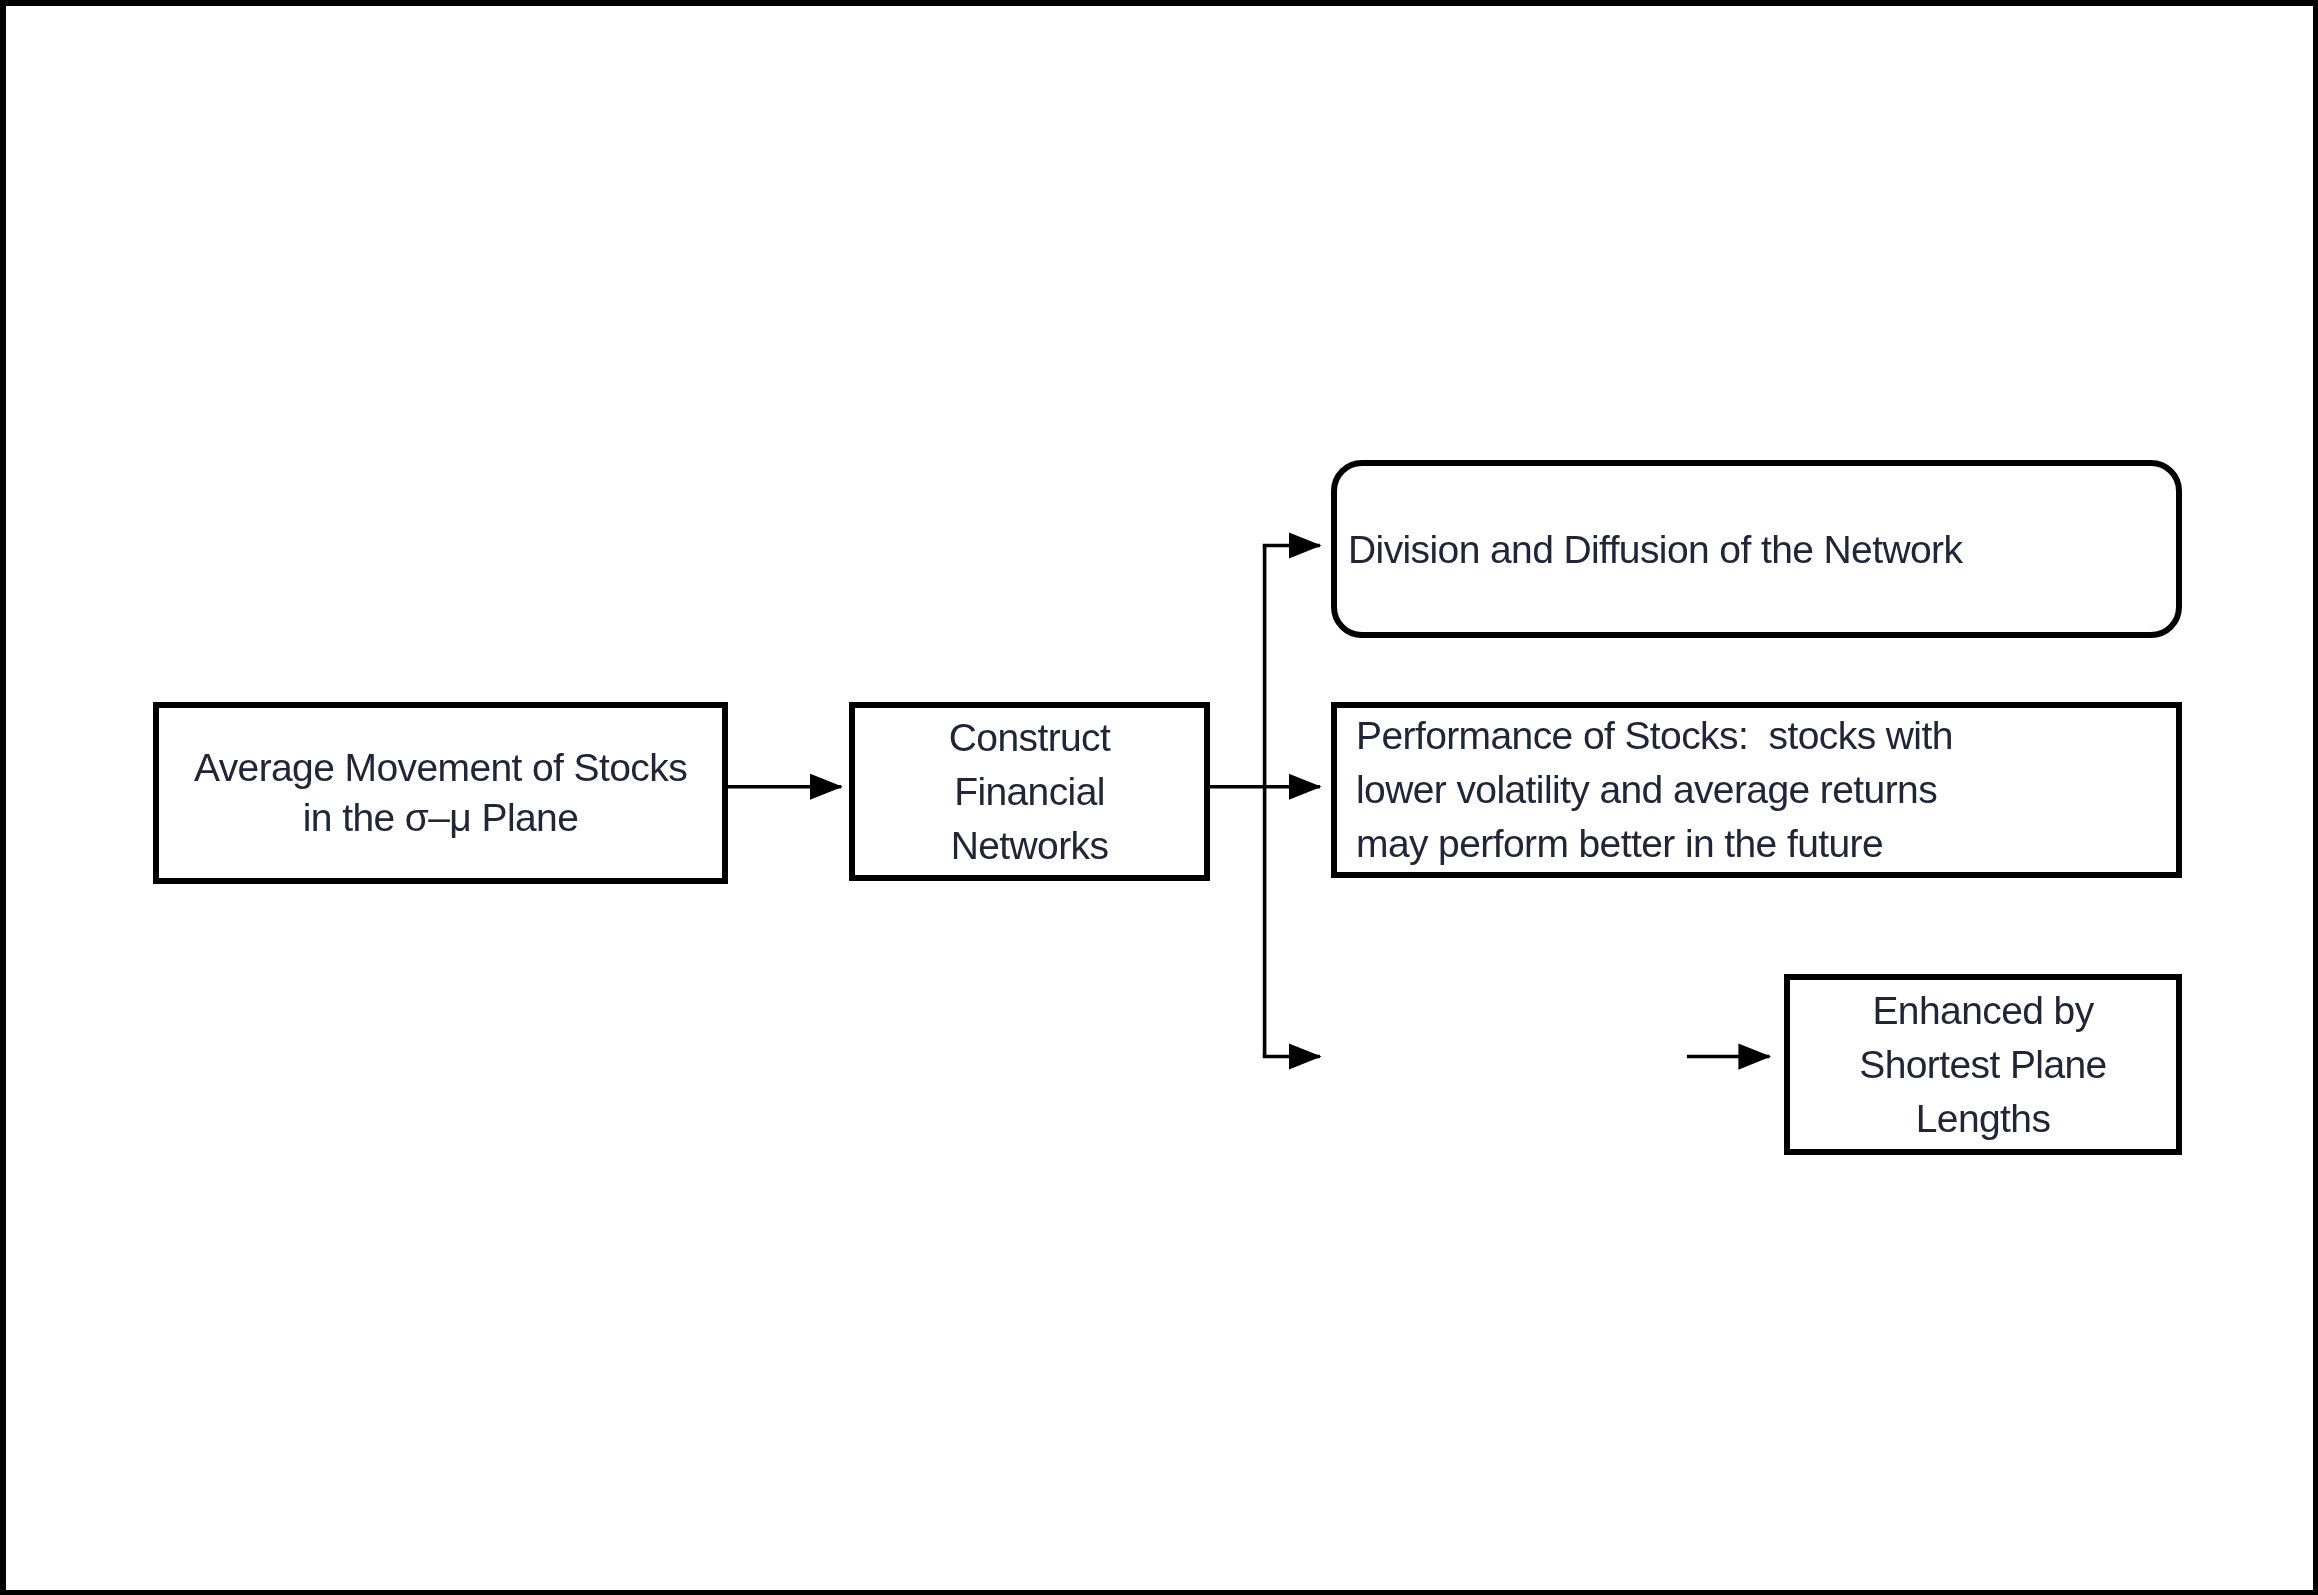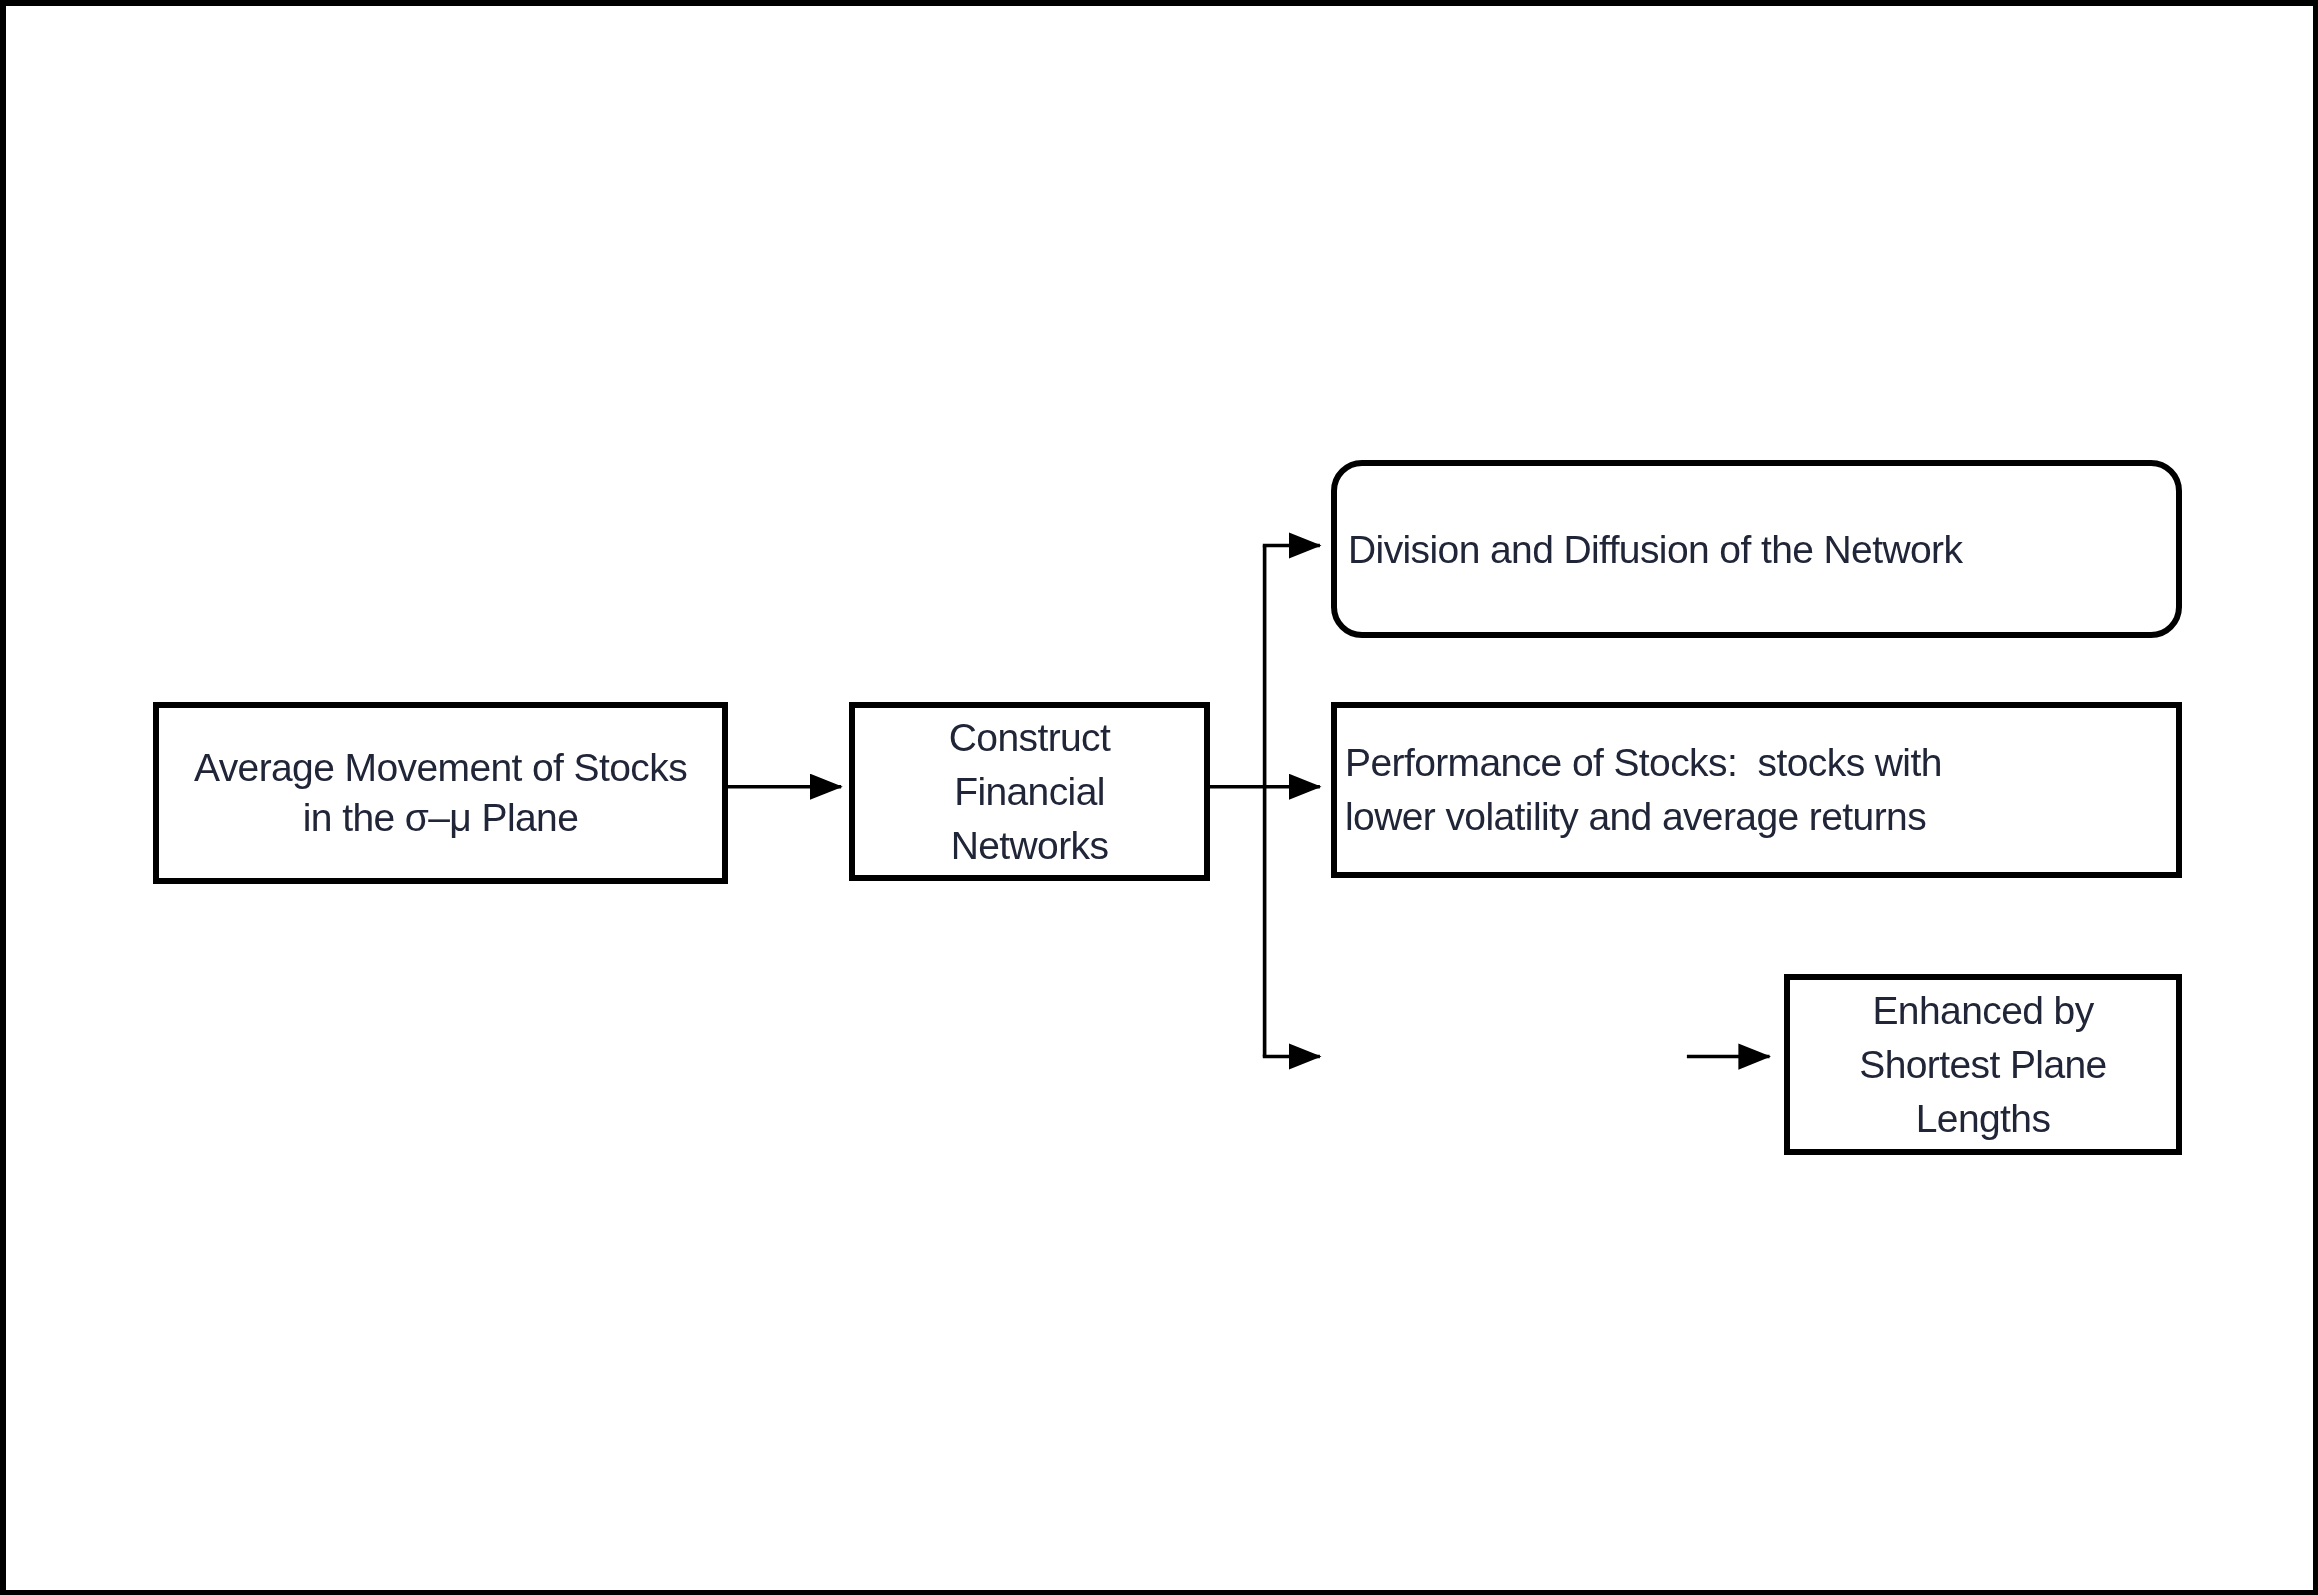--- a/index.html
+++ b/index.html
@@ -39,21 +39,21 @@
     white-space: pre;
     line-height: 53px;
   }
   .center { align-items: center; text-align: center; }
   .left   { align-items: flex-start; text-align: left; }
 
   
   #node-avg         { left: 147px;  top: 696px; width: 575px;  height: 182px; }
   #node-construct   { left: 843px; top: 696px; width: 361px;  height: 179px; }
   #node-division    { left: 1325px; top: 454px;  width: 851px; height: 178px; padding-left: 11px; border-radius: 31px; }
-  #node-performance { left: 1325px; top: 696px; width: 851px; height: 176px; padding-left: 8px; }
+  #node-performance { left: 1325px; top: 696px; width: 851px; height: 176px; padding-left: 19px; }
   #node-hedging     { left: 1325px; top: 968px; width: 365px;  height: 181px; }
   #node-enhanced    { left: 1778px; top: 968px; width: 398px;  height: 181px; }
 
   #node-avg .ln       { line-height: 50px; }
   #node-division .ln  { line-height: 53px; }
   #node-performance .ln { line-height: 54px; }
   #node-construct .ln { line-height: 54px; }
   #node-enhanced .ln  { line-height: 54px; }
 </style>
 </head>
@@ -92,20 +92,21 @@
     <div class="ln">Networks</div>
   </div>
 
   <div class="node left" id="node-division">
     <div class="ln">Division and Diffusion of the Network</div>
   </div>
 
   <div class="node left" id="node-performance">
     <div class="ln">Performance of Stocks:  stocks with</div>
     <div class="ln">lower volatility and average returns</div>
+    <div class="ln">may perform better in the future</div>
   </div>
 
 
   <div class="node center" id="node-enhanced">
     <div class="ln">Enhanced by</div>
     <div class="ln">Shortest Plane</div>
     <div class="ln">Lengths</div>
   </div>
 
 </div>

